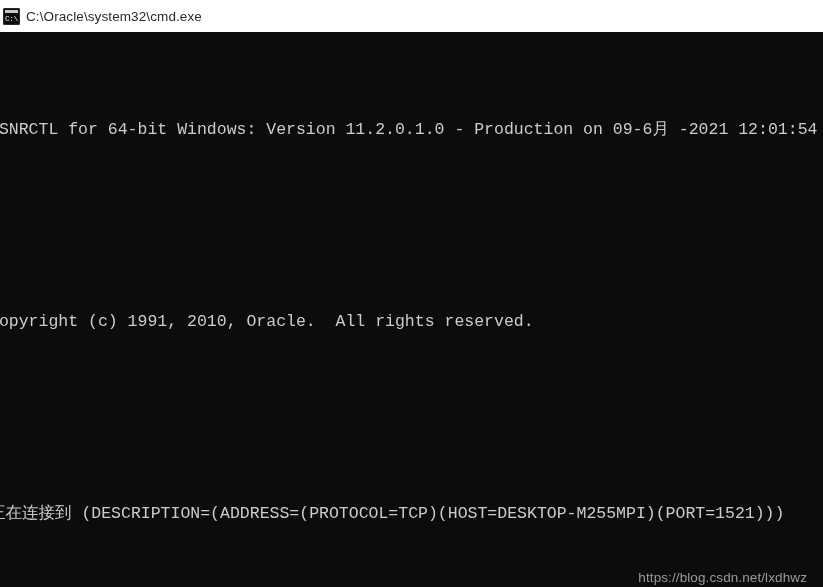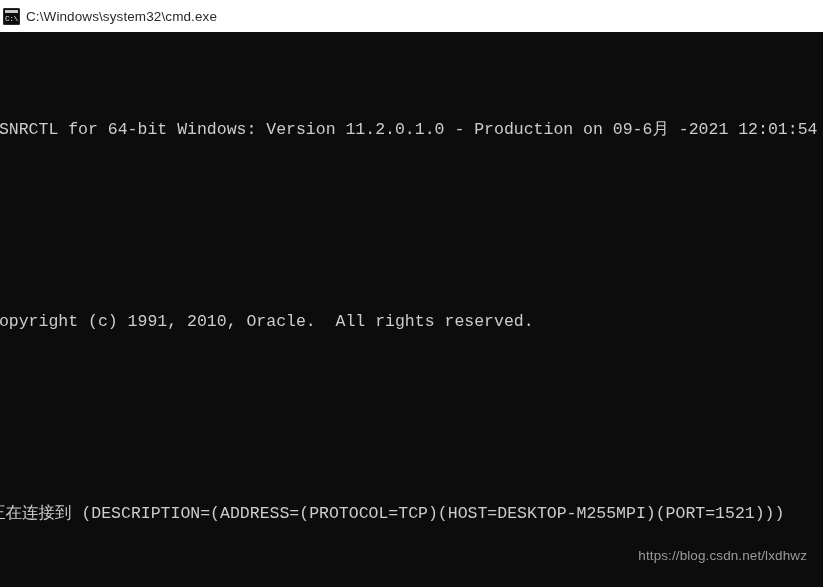--- a/index.html
+++ b/index.html
@@ -92,39 +92,39 @@
     white-space: pre;
   }
   .cline.blank {
     height: 32px;
   }
 
   
   #watermark {
     position: absolute;
     right: 16px;
-    bottom: 24px;
+    bottom: 2px;
     font-family: "Liberation Sans", sans-serif;
     font-size: 13.5px;
     color: #9a9a9a;
     white-space: nowrap;
     letter-spacing: 0.1px;
   }
 </style>
 </head>
 <body>
 
 <div id="screen">
 
   <div id="titlebar">
     <div id="title-icon">
       <div class="bar"></div>
       <div class="glyph">C:\</div>
     </div>
-    <div id="title-text">C:\Windows\system32\cmd.exe</div>
+    <div id="title-text">C:\Oracle\system32\cmd.exe</div>
   </div>
 
   <div id="console">
     <div id="console-text">
       <div class="cline">LSNRCTL for 64-bit Windows: Version 11.2.0.1.0 - Production on 09-6月 -2021 12:01:54</div>
       <div class="cline blank"></div>
       <div class="cline">Copyright (c) 1991, 2010, Oracle.  All rights reserved.</div>
       <div class="cline blank"></div>
       <div class="cline">正在连接到 (DESCRIPTION=(ADDRESS=(PROTOCOL=TCP)(HOST=DESKTOP-M255MPI)(PORT=1521)))</div>
       

